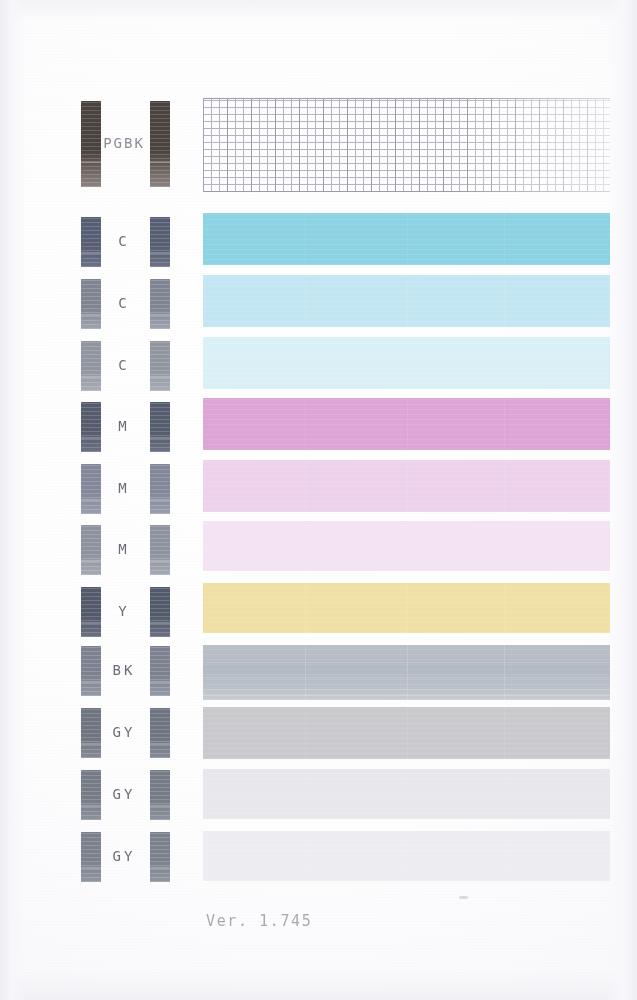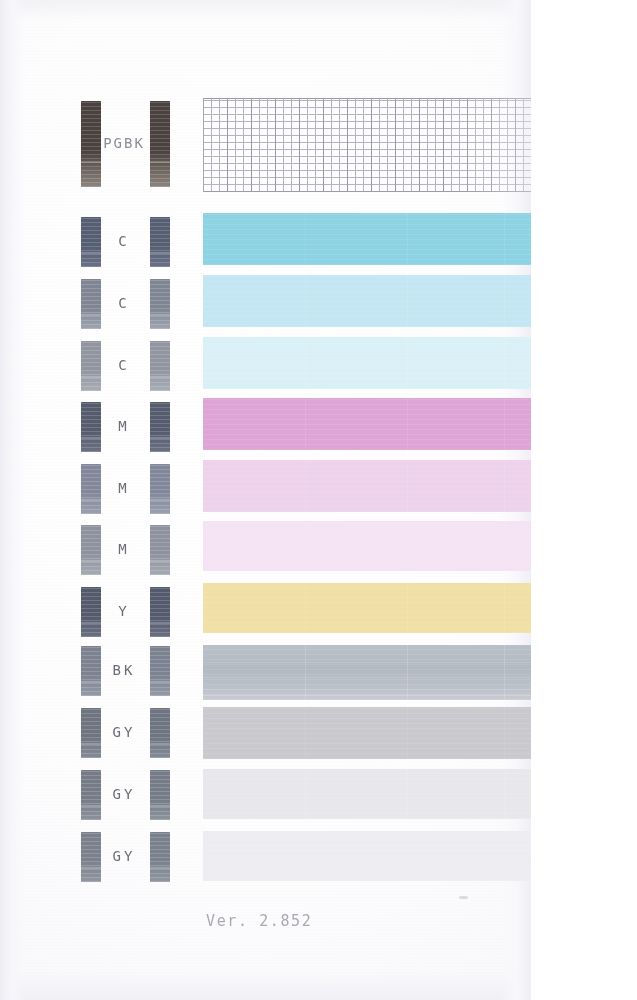--- a/index.html
+++ b/index.html
@@ -6,21 +6,21 @@
     margin: 0;
     padding: 0;
     background: #ffffff;
   }
   body {
     font-family: "Liberation Sans", sans-serif;
   }
 
   #sheet {
     position: relative;
-    width: 531px;
+    width: 637px;
     height: 1000px;
     overflow: hidden;
     background: #fcfcfd;
   }
 
   
   .paper-base {
     position: absolute;
     inset: 0;
     background:
@@ -404,17 +404,17 @@
     <div class="grid-h" id="grid-h" style="background-image: repeating-linear-gradient(0deg, rgb(180, 180, 192) 0px, rgb(180, 180, 192) 1px, rgba(0, 0, 0, 0) 1px, rgba(0, 0, 0, 0) 7px);"></div>
     <div class="grid-v" id="grid-v" style="background-image: repeating-linear-gradient(90deg, rgb(180, 180, 192) 0px, rgb(180, 180, 192) 1px, rgba(0, 0, 0, 0) 1px, rgba(0, 0, 0, 0) 8px);"></div>
     <div class="grid-vmajor" id="grid-vmajor" style="background-image: repeating-linear-gradient(90deg, rgb(154, 154, 166) 0px, rgb(154, 154, 166) 1px, rgba(0, 0, 0, 0) 1px, rgba(0, 0, 0, 0) 24px);"></div>
     <div class="grid-border-t"></div>
     <div class="grid-border-b" style="bottom: 0px;"></div>
     <div class="grid-border-l"></div>
     <div class="grid-border-r"></div>
     <div class="grid-fade"></div>
   </div>
 
-  <div class="footer-text" id="ver-line" style="left: 206px; top: 912px; font-size: 15px;">Ver. 2.852</div>
+  <div class="footer-text" id="ver-line" style="left: 206px; top: 912px; font-size: 15px;">Ver. 1.745</div>
 
   <div class="speck" id="speck-mark" style="left: 459px; top: 896px; width: 9px; height: 3px;"></div>
 
 </div>
 
 </body></html>

